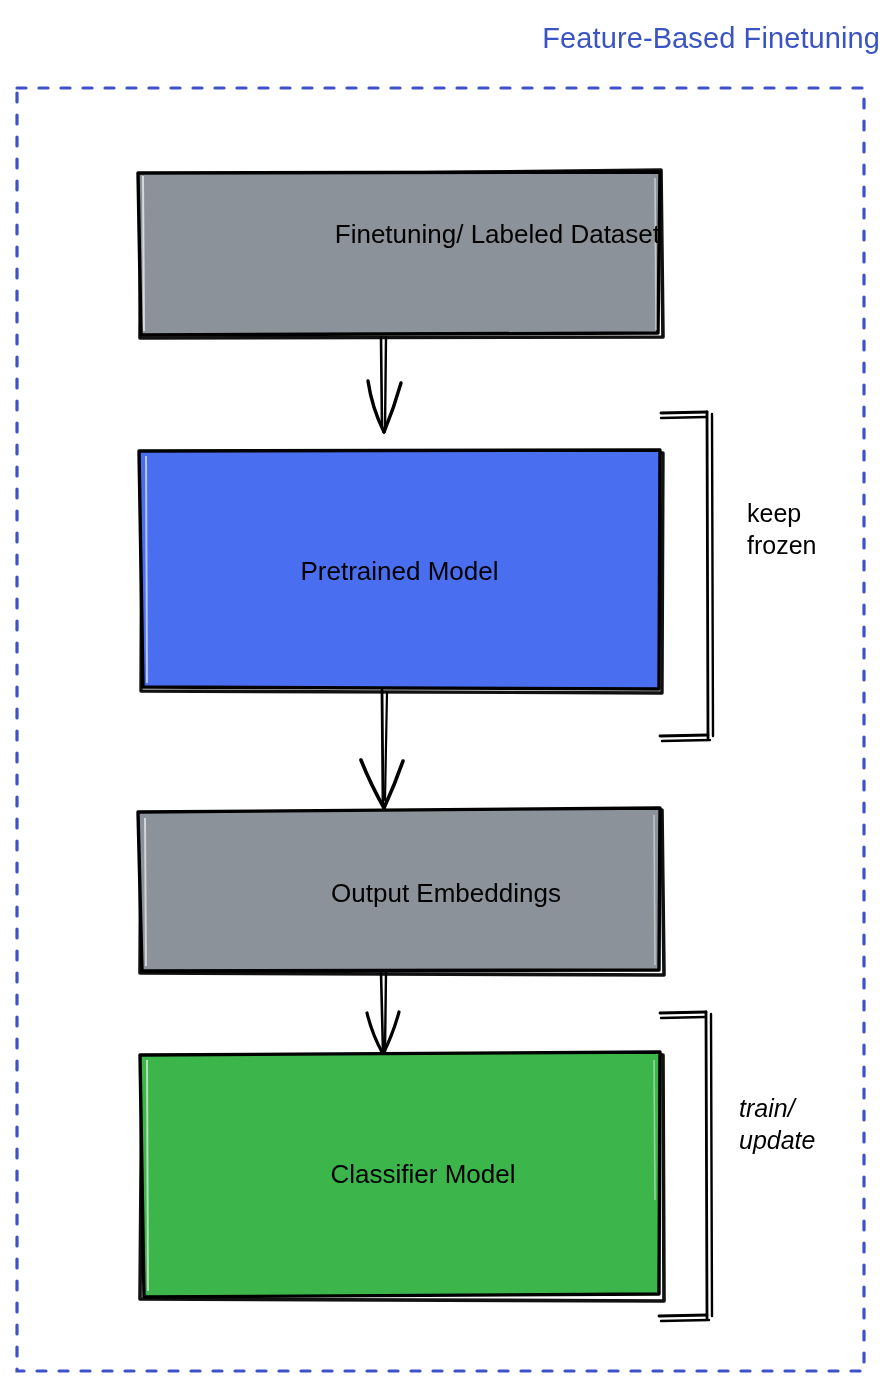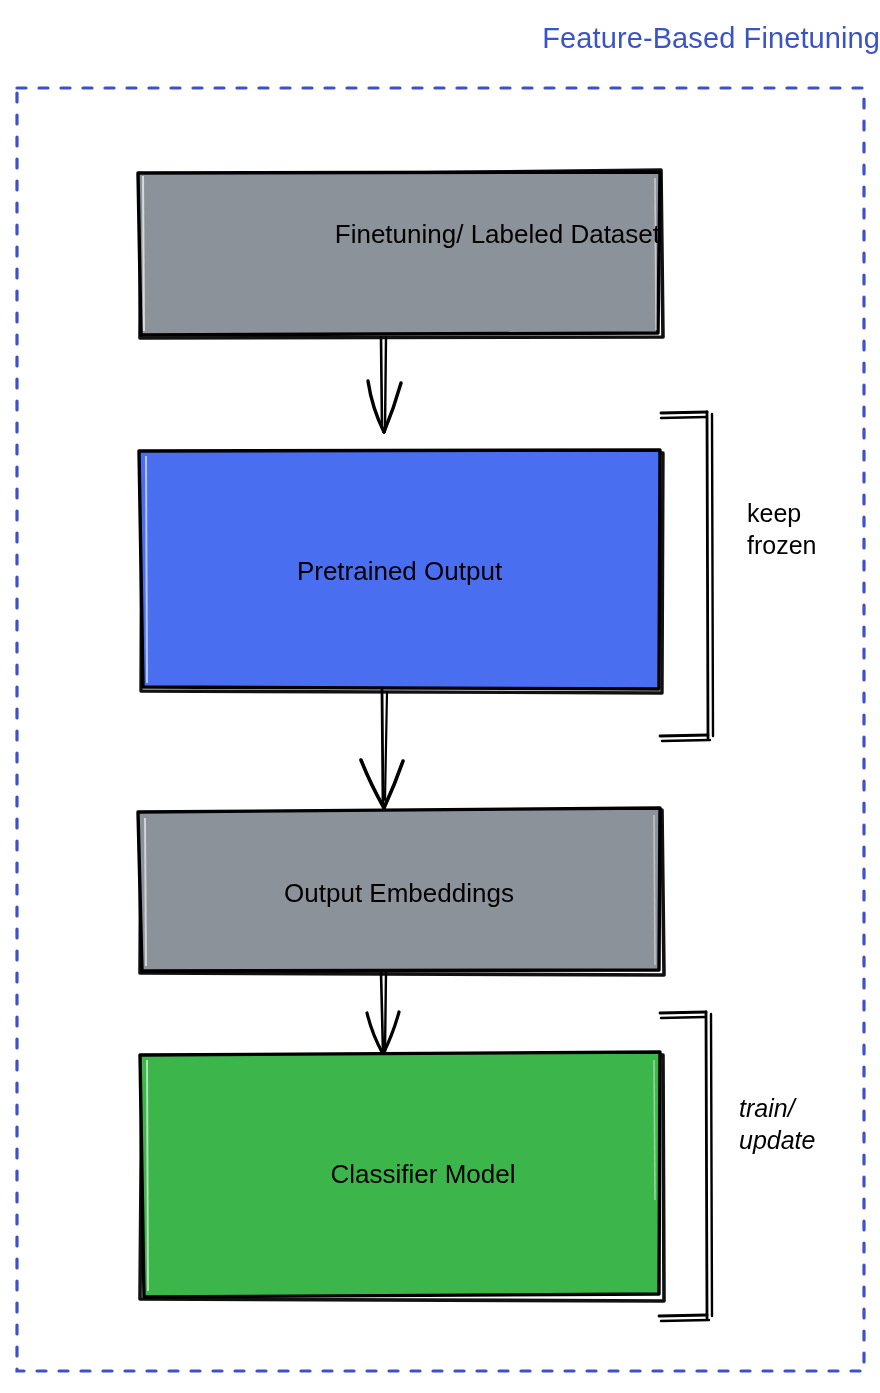--- a/index.html
+++ b/index.html
@@ -124,23 +124,23 @@
     <path d="M711,1014 L712,1316" fill="none" stroke="#000000" stroke-width="2.4" stroke-linecap="round"></path>
     <path d="M707,1315 L659,1316" fill="none" stroke="#000000" stroke-width="2.8" stroke-linecap="round"></path>
     <path d="M709,1320 L661,1321" fill="none" stroke="#000000" stroke-width="2.4" stroke-linecap="round"></path>
   </g>
 </svg>
 
 <div id="diagram-title">Feature-Based Finetuning</div>
 
 <div class="node-label" style="left:138px; top:219px; width:522px;text-align:right;">Finetuning/ Labeled Dataset</div>
 
-<div class="node-label" style="left:139px; top:556px; width:521px;">Pretrained Output</div>
+<div class="node-label" style="left:139px; top:556px; width:521px;">Pretrained Model</div>
 
-<div class="node-label" style="left:138px; top:878px; width:522px;">Output Embeddings</div>
+<div class="node-label" style="left:138px; top:878px; width:522px;padding-left:47px;">Output Embeddings</div>
 
 <div class="node-label" style="left:140px; top:1159px; width:520px;margin-left:23px;">Classifier Model</div>
 
 <div class="side-label" style="left:739px; top:497px; width:120px;margin-left:8px;">keep
 frozen</div>
 
 <div class="side-label" style="left:739px; top:1092px; width:120px;font-style:italic;">train/
 update</div>
 
 </body></html>

